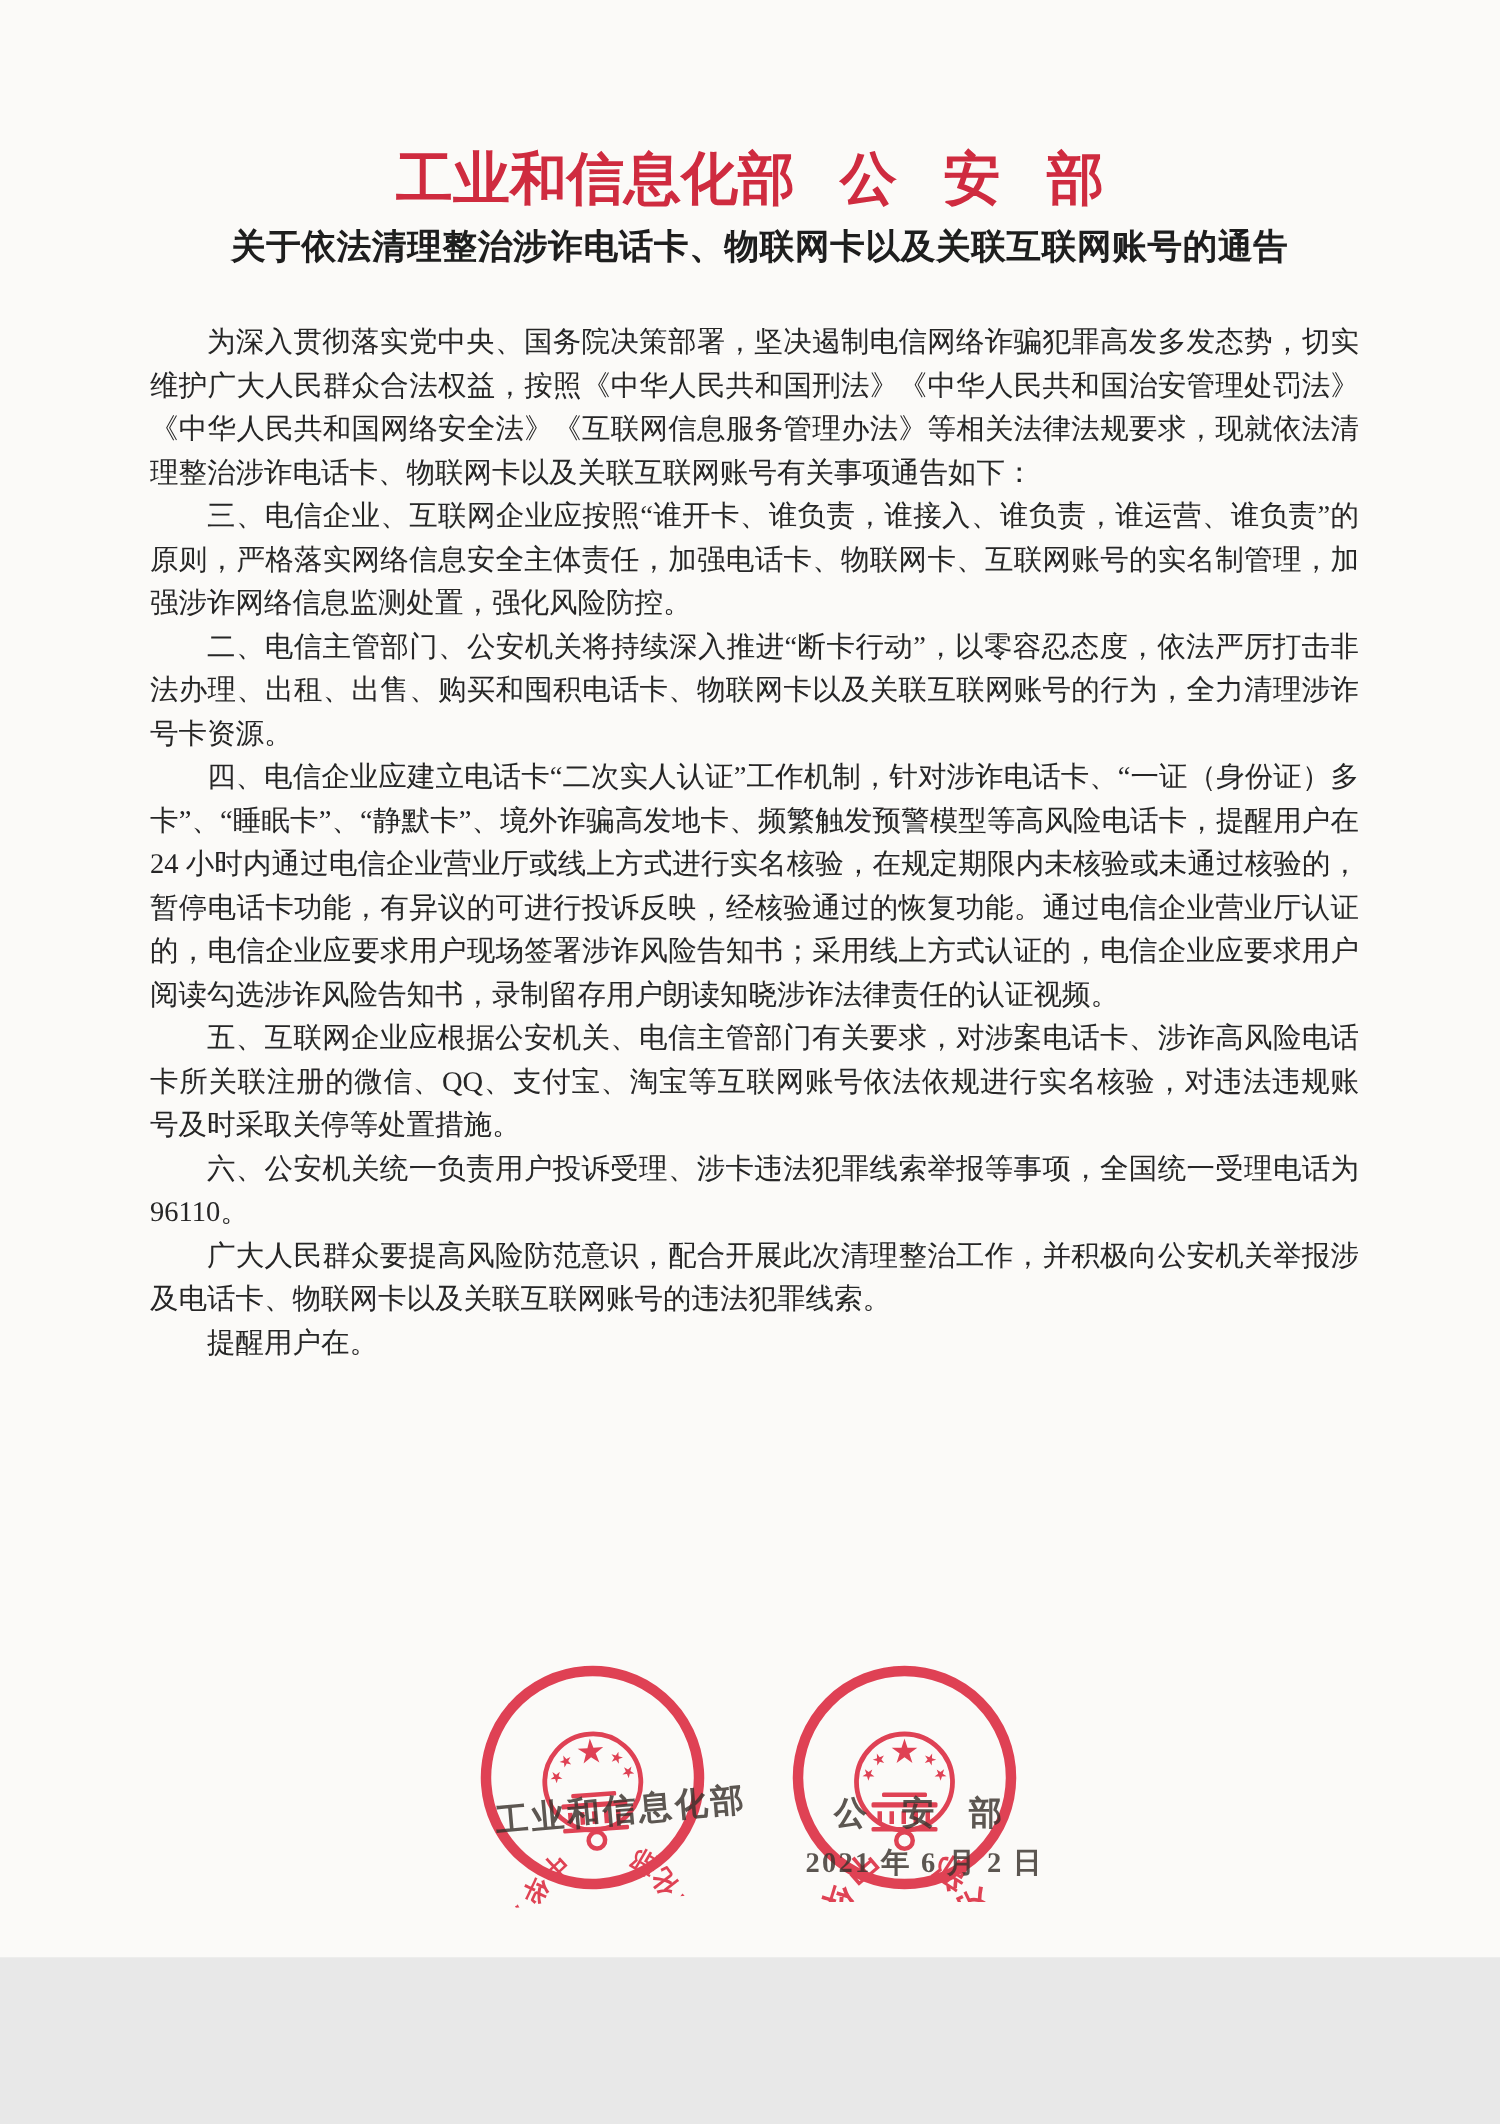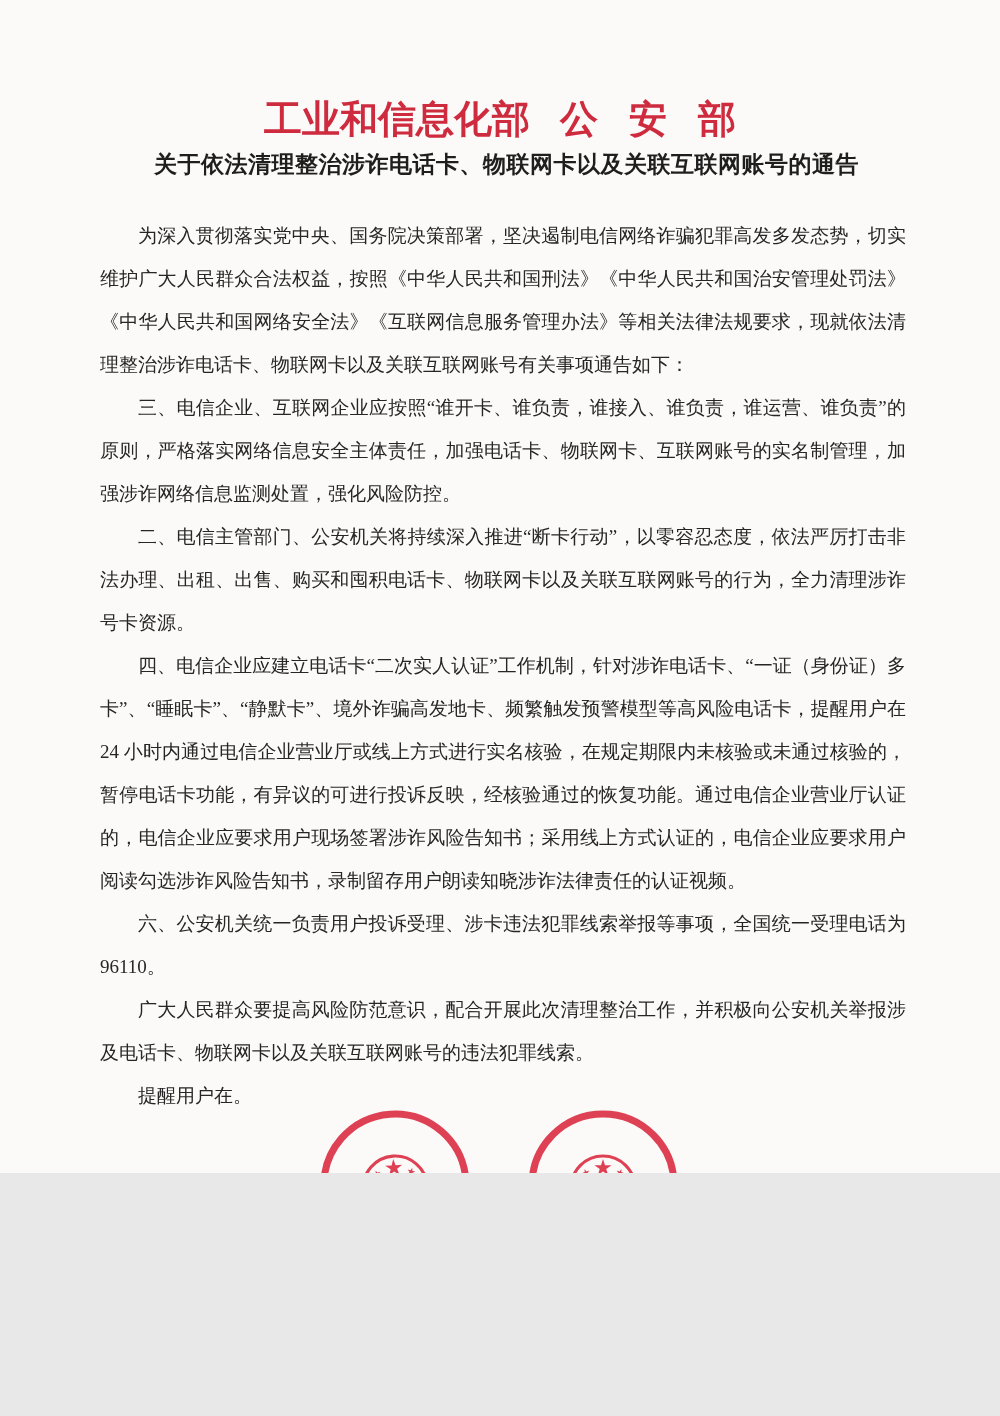--- a/index.html
+++ b/index.html
@@ -2,21 +2,21 @@
 <html lang="zh"><head>
 <meta charset="utf-8">
 <style>
   html,body{margin:0;padding:0;}
   body{
     background:#e8e8e8;
     font-family:"Liberation Serif","DejaVu Serif",serif;
   }
   .page{
     position:relative;
-    width:1000px;height:1173px;
+    width:1000px;height:1305px;
     margin:0 auto;
     background:#fbfaf8;
     overflow:hidden;
   }
   
   .header-row{
     position:absolute;top:94px;left:0;right:0;
     display:flex;justify-content:center;align-items:baseline;gap:30px;
   }
   .ministry{
@@ -29,21 +29,21 @@
     position:absolute;top:149px;left:0;right:0;
     text-align:center;
     color:#1e1e1e;font-size:23px;font-weight:bold;
     letter-spacing:0.5px;
     margin-left:13px;
   }
   
   .body-text{
     position:absolute;top:214px;left:100px;width:806px;
     color:#262626;
-    font-size:19px;line-height:43px;
+    font-size:19px;line-height:29px;
     text-align:justify;
   }
   .body-text p{
     margin:0;
     text-indent:2em;
   }
   
   .seal{position:absolute;width:166px;height:166px;}
   .seal-left{left:312px;top:1102px;transform:rotate(-4deg);}
   .seal-right{left:520px;top:1102px;}
@@ -108,20 +108,21 @@
     <span class="ministry spread">公安部</span>
   </div>
 
   <div class="doc-title">关于依法清理整治涉诈电话卡、物联网卡以及关联互联网账号的通告</div>
 
   <div class="body-text">
     <p>为深入贯彻落实党中央、国务院决策部署，坚决遏制电信网络诈骗犯罪高发多发态势，切实维护广大人民群众合法权益，按照《中华人民共和国刑法》《中华人民共和国治安管理处罚法》《中华人民共和国网络安全法》《互联网信息服务管理办法》等相关法律法规要求，现就依法清理整治涉诈电话卡、物联网卡以及关联互联网账号有关事项通告如下：</p>
     <p>三、电信企业、互联网企业应按照“谁开卡、谁负责，谁接入、谁负责，谁运营、谁负责”的原则，严格落实网络信息安全主体责任，加强电话卡、物联网卡、互联网账号的实名制管理，加强涉诈网络信息监测处置，强化风险防控。</p>
     <p>二、电信主管部门、公安机关将持续深入推进“断卡行动”，以零容忍态度，依法严厉打击非法办理、出租、出售、购买和囤积电话卡、物联网卡以及关联互联网账号的行为，全力清理涉诈号卡资源。</p>
     <p>四、电信企业应建立电话卡“二次实人认证”工作机制，针对涉诈电话卡、“一证（身份证）多卡”、“睡眠卡”、“静默卡”、境外诈骗高发地卡、频繁触发预警模型等高风险电话卡，提醒用户在 24 小时内通过电信企业营业厅或线上方式进行实名核验，在规定期限内未核验或未通过核验的，暂停电话卡功能，有异议的可进行投诉反映，经核验通过的恢复功能。通过电信企业营业厅认证的，电信企业应要求用户现场签署涉诈风险告知书；采用线上方式认证的，电信企业应要求用户阅读勾选涉诈风险告知书，录制留存用户朗读知晓涉诈法律责任的认证视频。</p>
+    <p>五、互联网企业应根据公安机关、电信主管部门有关要求，对涉案电话卡、涉诈高风险电话卡所关联注册的微信、QQ、支付宝、淘宝等互联网账号依法依规进行实名核验，对违法违规账号及时采取关停等处置措施。</p>
     <p>六、公安机关统一负责用户投诉受理、涉卡违法犯罪线索举报等事项，全国统一受理电话为 96110。</p>
     <p>广大人民群众要提高风险防范意识，配合开展此次清理整治工作，并积极向公安机关举报涉及电话卡、物联网卡以及关联互联网账号的违法犯罪线索。</p>
     <p>提醒用户在。</p>
   </div>
 
   <div class="seal seal-left">
     <svg viewBox="0 0 166 166">
       <circle cx="83" cy="83" r="71" fill="none" stroke="#dd3448" stroke-width="7"></circle>
       <defs>
         <path id="arcL" d="M 56.7 132.4 A 56 56 0 1 0 109.3 132.4" fill="none"></path>

